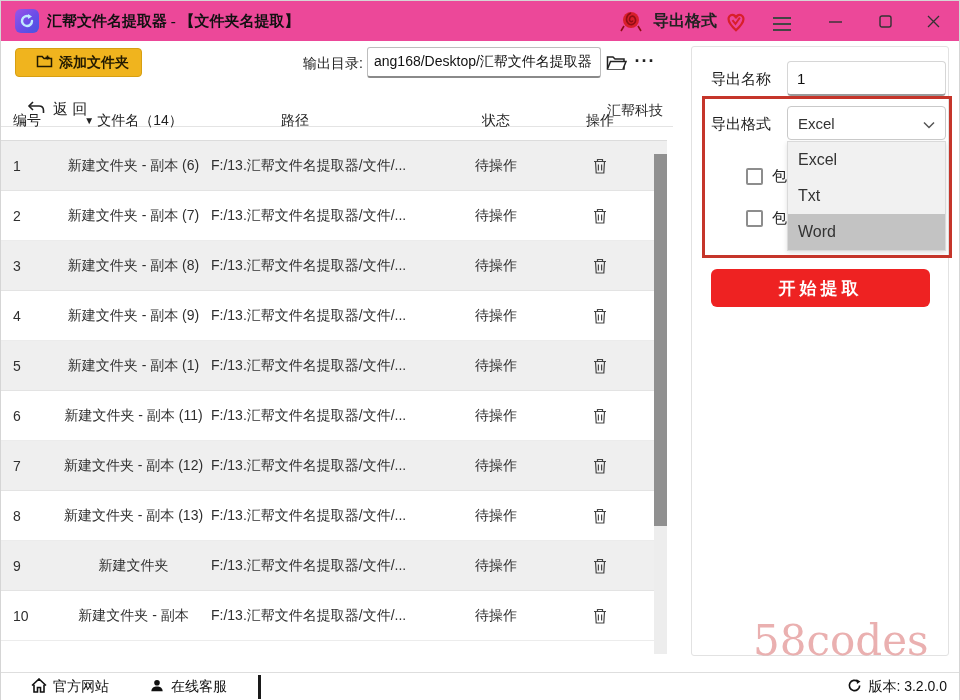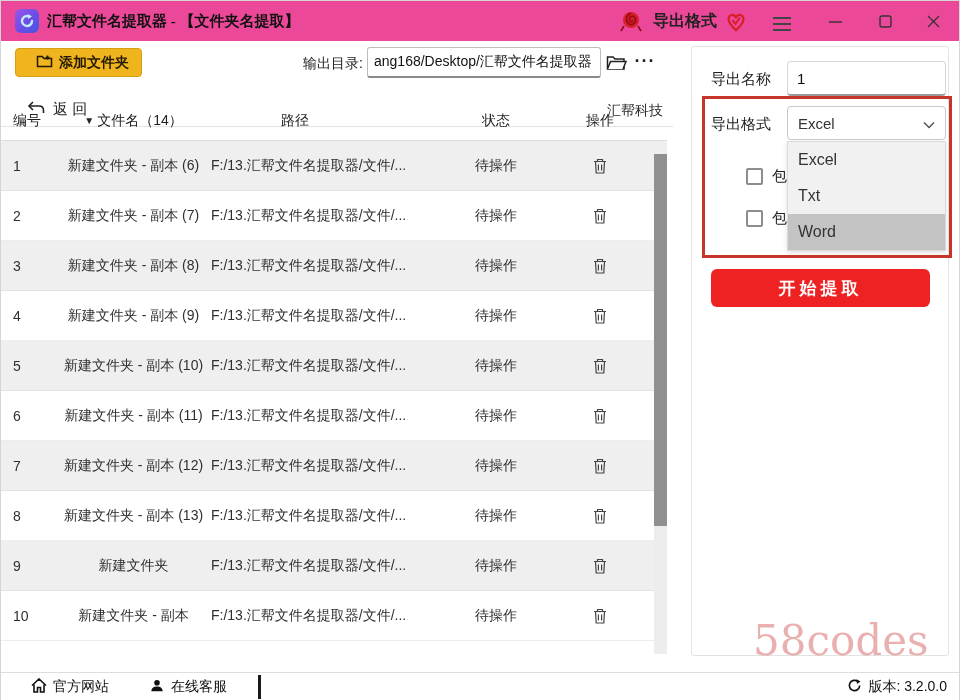--- a/index.html
+++ b/index.html
@@ -223,21 +223,21 @@
         <div class="c4">待操作</div>
       <div class="c5">
           <span class="trash"><svg width="16" height="18" viewBox="0 0 16 18">
               <path d="M2 4.5 H14 M5.5 4.5 V2.5 H10.5 V4.5 M3.5 4.5 L4.2 16 H11.8 L12.5 4.5" fill="none" stroke="#444" stroke-width="1.2"></path>
               <path d="M6.4 7.5 V13.5 M9.6 7.5 V13.5" stroke="#444" stroke-width="1.2"></path>
             </svg></span>
         </div>
     </div>
     <div class="trow">
       <div class="c1">5</div>
-        <div class="c2">新建文件夹 - 副本 (10)</div>
+        <div class="c2">新建文件夹 - 副本 (1)</div>
       <div class="c3">F:/13.汇帮文件名提取器/文件/...</div>
         <div class="c4">待操作</div>
       <div class="c5">
           <span class="trash"><svg width="16" height="18" viewBox="0 0 16 18">
               <path d="M2 4.5 H14 M5.5 4.5 V2.5 H10.5 V4.5 M3.5 4.5 L4.2 16 H11.8 L12.5 4.5" fill="none" stroke="#444" stroke-width="1.2"></path>
               <path d="M6.4 7.5 V13.5 M9.6 7.5 V13.5" stroke="#444" stroke-width="1.2"></path>
             </svg></span>
         </div>
     </div>
     <div class="trow">

